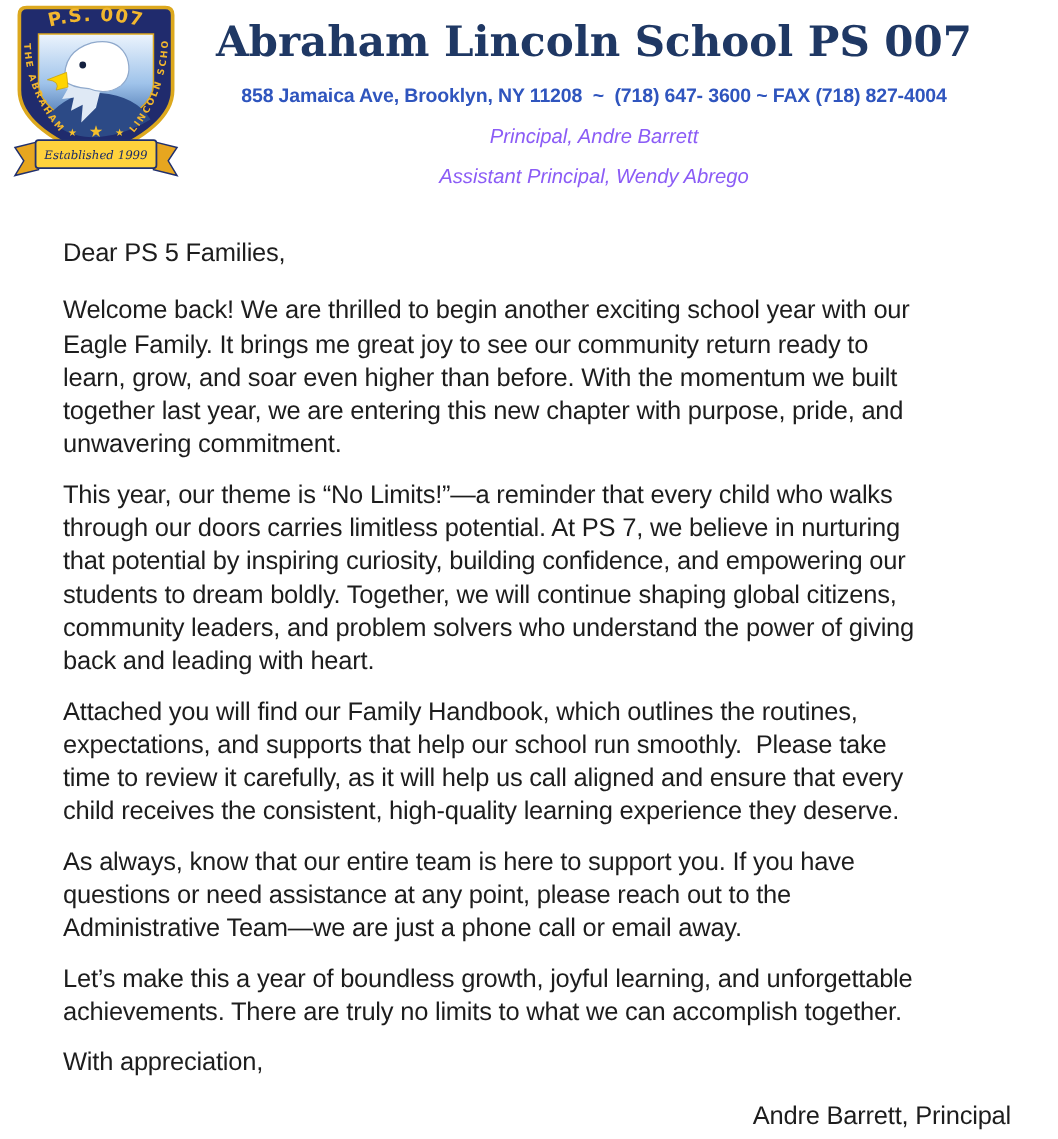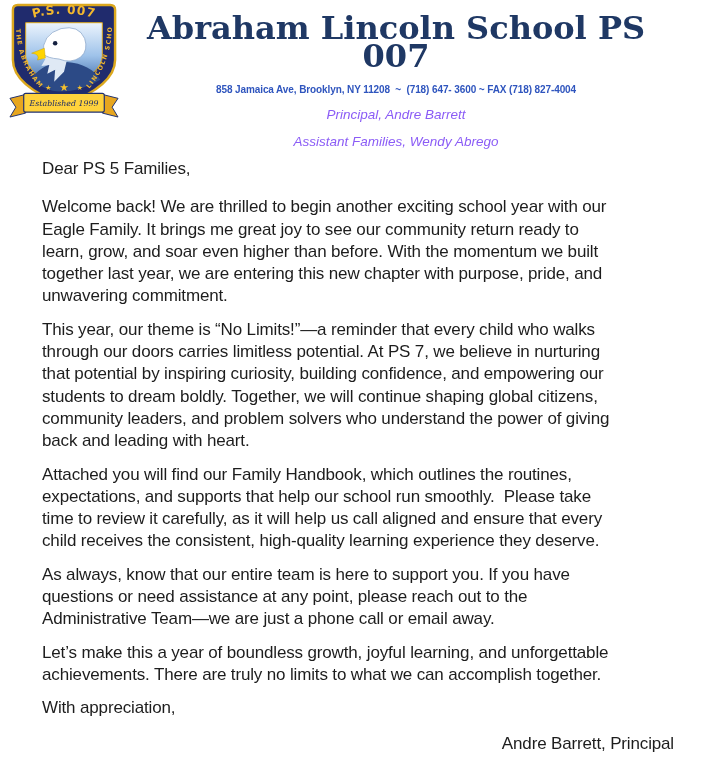--- a/index.html
+++ b/index.html
@@ -24,27 +24,27 @@
     position: absolute;
     left: 118px;
     top: 0;
     width: 556px;
     text-align: center;
   }
   .school-name {
     margin: 14px 0 0 0;
     font-family: "DejaVu Serif", serif;
     font-weight: bold;
-    font-size: 32px;
+    font-size: 28px;
     line-height: 28px;
     color: #1F3864;
   }
   .address-line {
     margin-top: 14px;
-    font-size: 10px;
+    font-size: 13px;
     font-weight: bold;
     letter-spacing: -0.1px;
     color: #2F55BE;
     white-space: pre;
   }
   .staff-line {
     margin-top: 12px;
     font-size: 13.5px;
     line-height: 15px;
     font-style: italic;
@@ -122,21 +122,21 @@
       <text font-size="6.3" font-weight="bold" fill="#f2b72e" letter-spacing="1.4" font-family="'DejaVu Sans', sans-serif">
         <textPath href="#arcRight" startOffset="5%">LINCOLN SCHOOL</textPath>
       </text>
     </svg>
   </div>
 
   <div class="header-text">
     <h1 class="school-name">Abraham Lincoln School PS 007</h1>
     <div class="address-line">858 Jamaica Ave, Brooklyn, NY 11208  ~  (718) 647- 3600 ~ FAX (718) 827-4004</div>
     <div class="staff-line">Principal, Andre Barrett</div>
-    <div class="staff-line">Assistant Families, Wendy Abrego</div>
+    <div class="staff-line">Assistant Principal, Wendy Abrego</div>
   </div>
 
   <div class="letter">
     <p class="salutation">Dear PS 5 Families,</p>
 
     <div>
         <p><span>Welcome back! We are thrilled to begin another exciting school year with our
 Eagle Family. It brings me great joy to see our community return ready to
 learn, grow, and soar even higher than before. With the momentum we built
 together last year, we are entering this new chapter with purpose, pride, and

